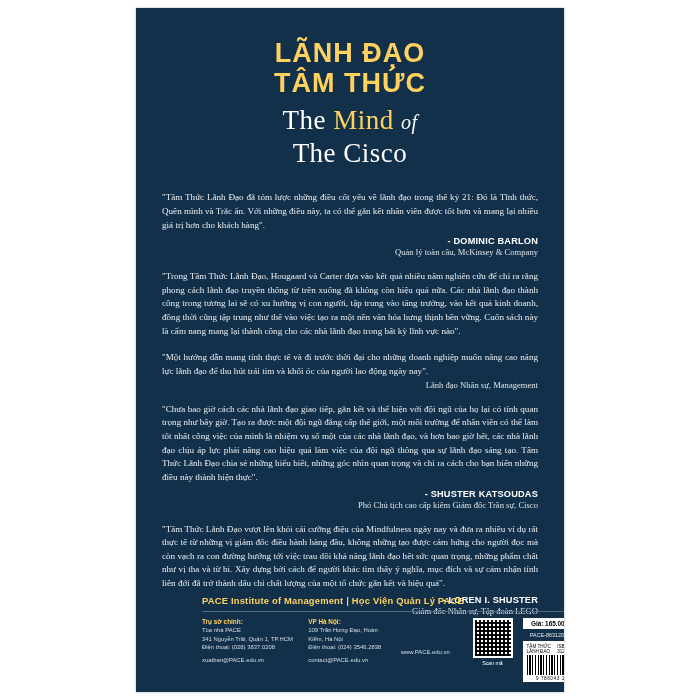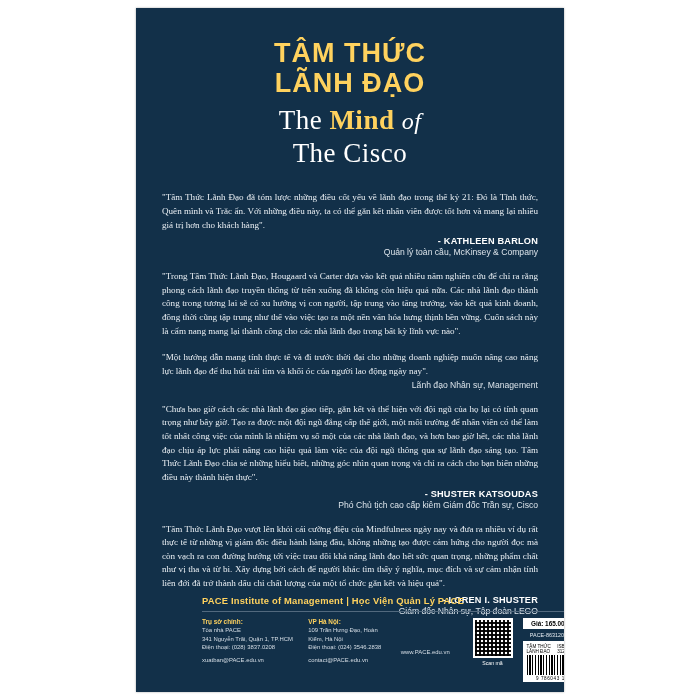--- a/index.html
+++ b/index.html
@@ -46,26 +46,26 @@
   .t-en {
     margin-top: 6px;
     font-family: "Liberation Serif", serif;
     color: #ffffff;
     font-size: 27px;
     line-height: 1.2;
     letter-spacing: 0.5px;
   }
   .t-en .accent {
     color: #ffd25e;
-    font-weight: bold;
+    font-weight: normal;
     text-align: center;
   }
   .t-en .ital {
     font-style: italic;
-    font-size: 24px;
+    font-size: 20px;
   }
   
   .quotes {
     margin-top: 22px;
     padding: 0 26px;
   }
   .quote {
     margin-bottom: 13px;
   }
   .quote .body {
@@ -81,21 +81,21 @@
     color: #ffffff;
     font-size: 9.2px;
     font-weight: bold;
     font-family: "Liberation Sans", sans-serif;
     letter-spacing: 0.2px;
   }
   .quote .role {
     text-align: right;
     color: #dbe3ea;
     font-size: 8.6px;
-    font-family: Liberation Sans, sans-serif;
+    font-family: Liberation Serif, serif;
     margin-top: 1px;
   }
   
   .footer {
     position: absolute;
     left: 0;
     bottom: 0;
     width: 100%;
     padding: 0 10px 10px 26px;
     box-sizing: border-box;
@@ -217,32 +217,32 @@
     margin-top: 1px;
   }
 </style>
 </head>
 <body>
 
 <div class="page">
   <div class="cover">
 
     <div class="title-block">
+      <div class="t-vi">LÃNH ĐẠO</div>
       <div class="t-vi">TÂM THỨC</div>
-      <div class="t-vi">LÃNH ĐẠO</div>
       <div class="t-en">
         <span>The </span><span class="accent">Mind</span> <span class="ital">of</span>
         <div>The Cisco</div>
       </div>
     </div>
 
     <div class="quotes">
       <div class="quote">
         <div class="body em">"Tâm Thức Lãnh Đạo đã tóm lược những điều cốt yếu về lãnh đạo trong thế kỷ 21: Đó là Tĩnh thức, Quên mình và Trắc ẩn. Với những điều này, ta có thể gắn kết nhân viên được tốt hơn và mang lại nhiều giá trị hơn cho khách hàng".</div>
-        <div class="attrib">- KATHLEEN BARLON</div>
+        <div class="attrib">- DOMINIC BARLON</div>
         <div class="role">Quản lý toàn cầu, McKinsey &amp; Company</div>
       </div>
       <div class="quote">
         <div class="body">"Trong Tâm Thức Lãnh Đạo, Hougaard và Carter dựa vào kết quả nhiều năm nghiên cứu để chỉ ra rằng phong cách lãnh đạo truyền thống từ trên xuống đã không còn hiệu quả nữa. Các nhà lãnh đạo thành công trong tương lai sẽ có xu hướng vị con người, tập trung vào tăng trưởng, vào kết quả kinh doanh, đồng thời cũng tập trung như thế vào việc tạo ra một nền văn hóa hưng thịnh bền vững. Cuốn sách này là cẩm nang mang lại thành công cho các nhà lãnh đạo trong bất kỳ lĩnh vực nào".</div>
       </div>
       <div class="quote">
         <div class="body">"Một hướng dẫn mang tính thực tế và đi trước thời đại cho những doanh nghiệp muốn nâng cao năng lực lãnh đạo để thu hút trái tim và khối óc của người lao động ngày nay".</div>
         <div class="role">Lãnh đạo Nhân sự, Management</div>
       </div>
       <div class="quote">

